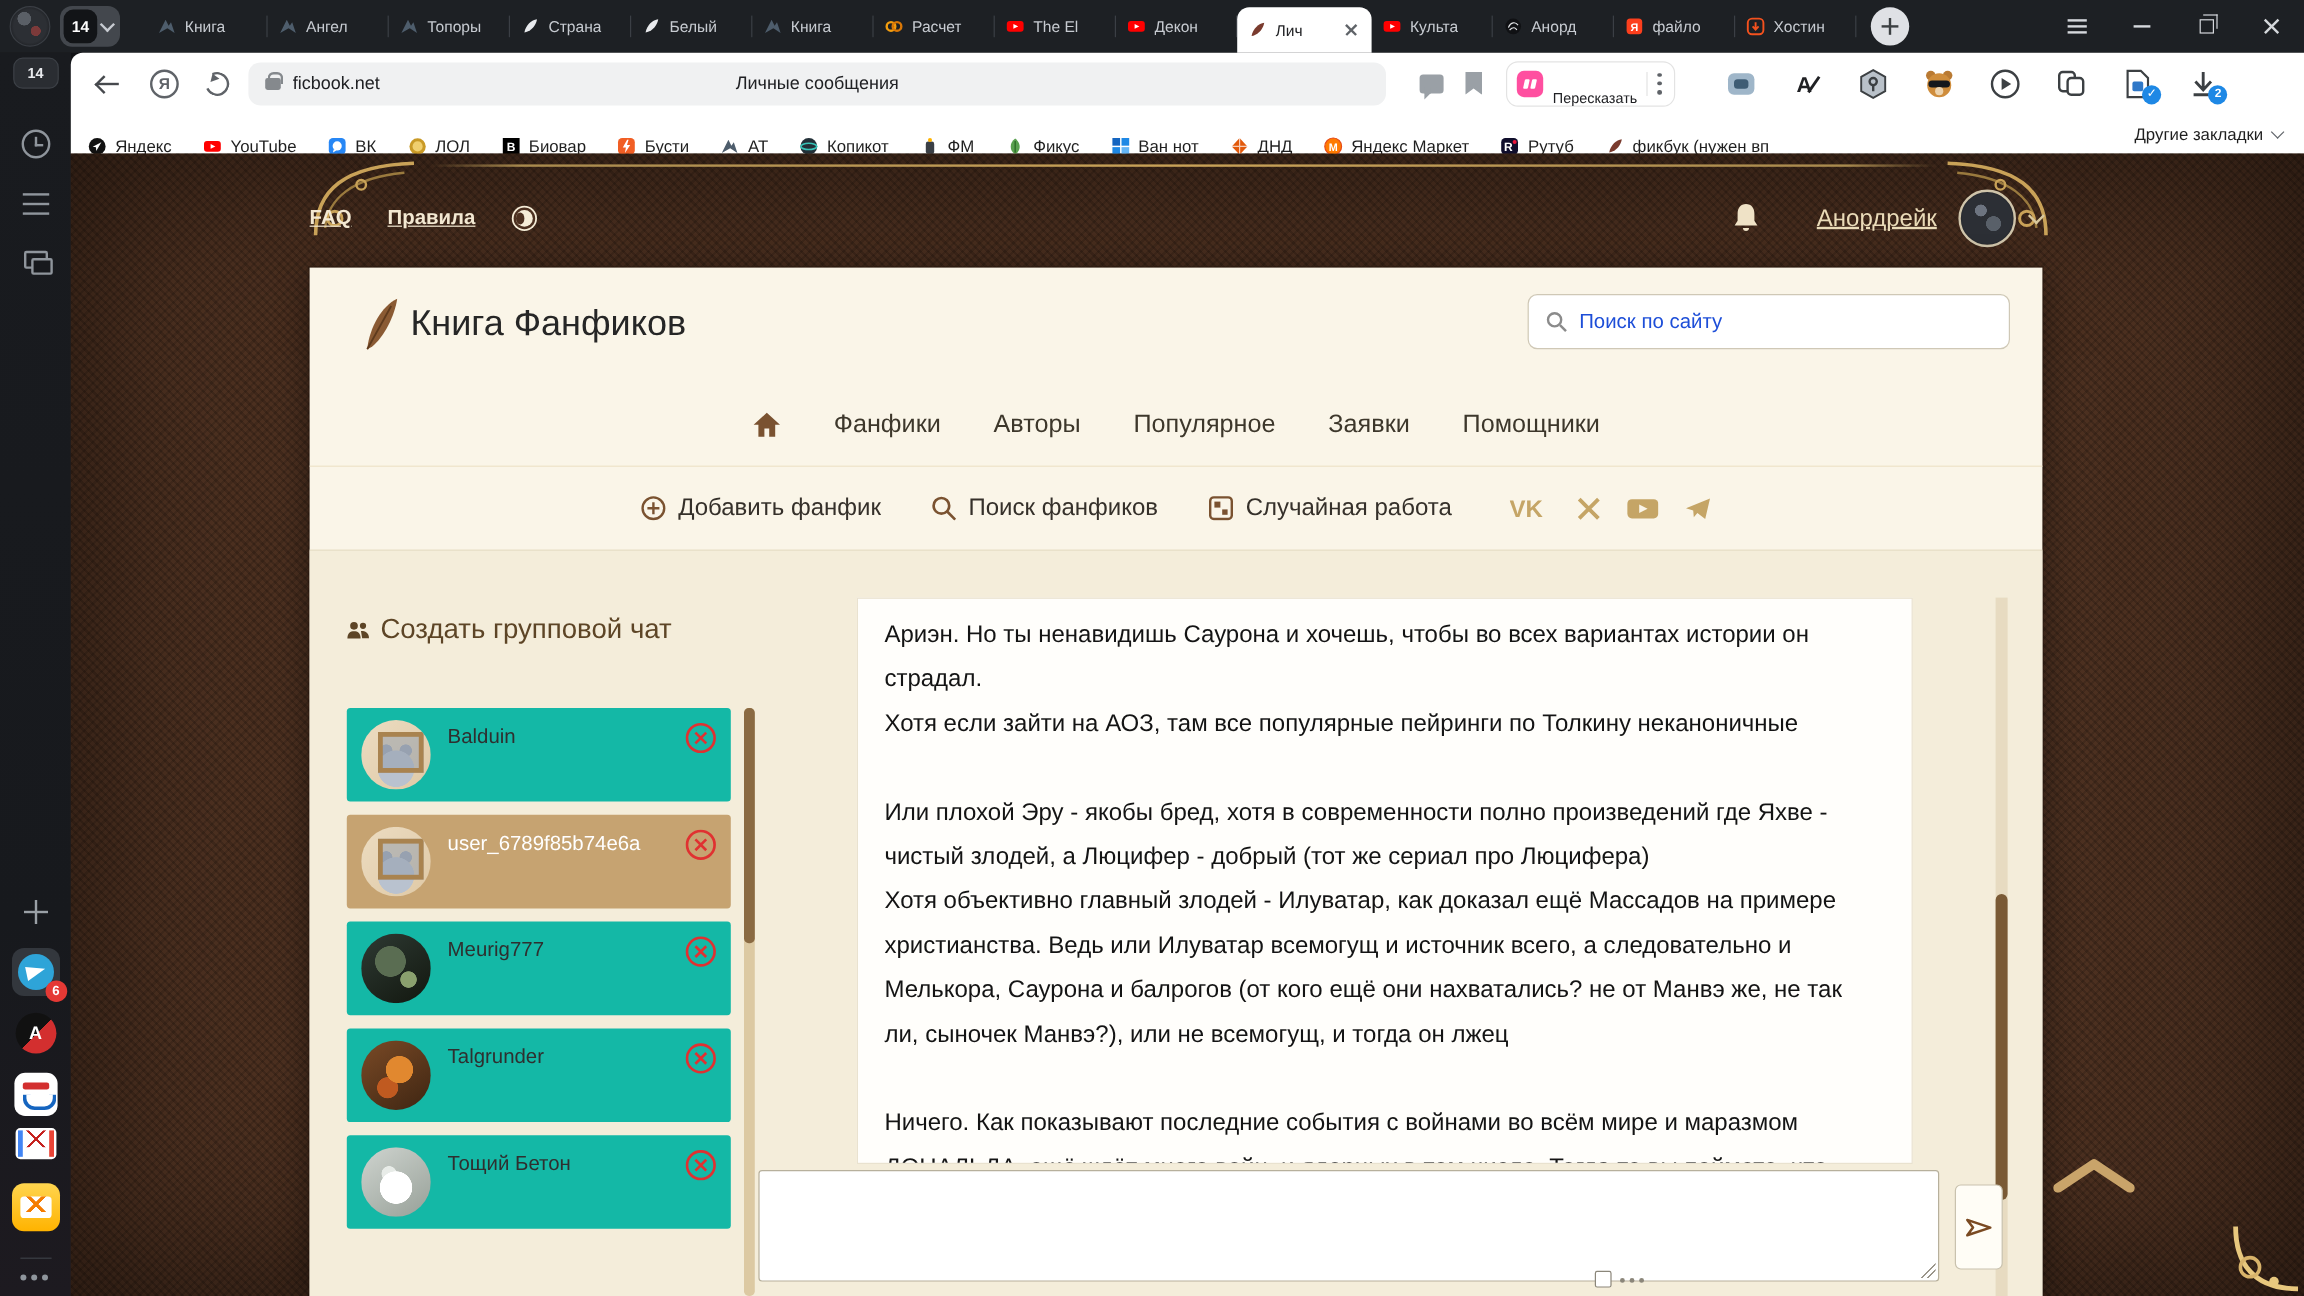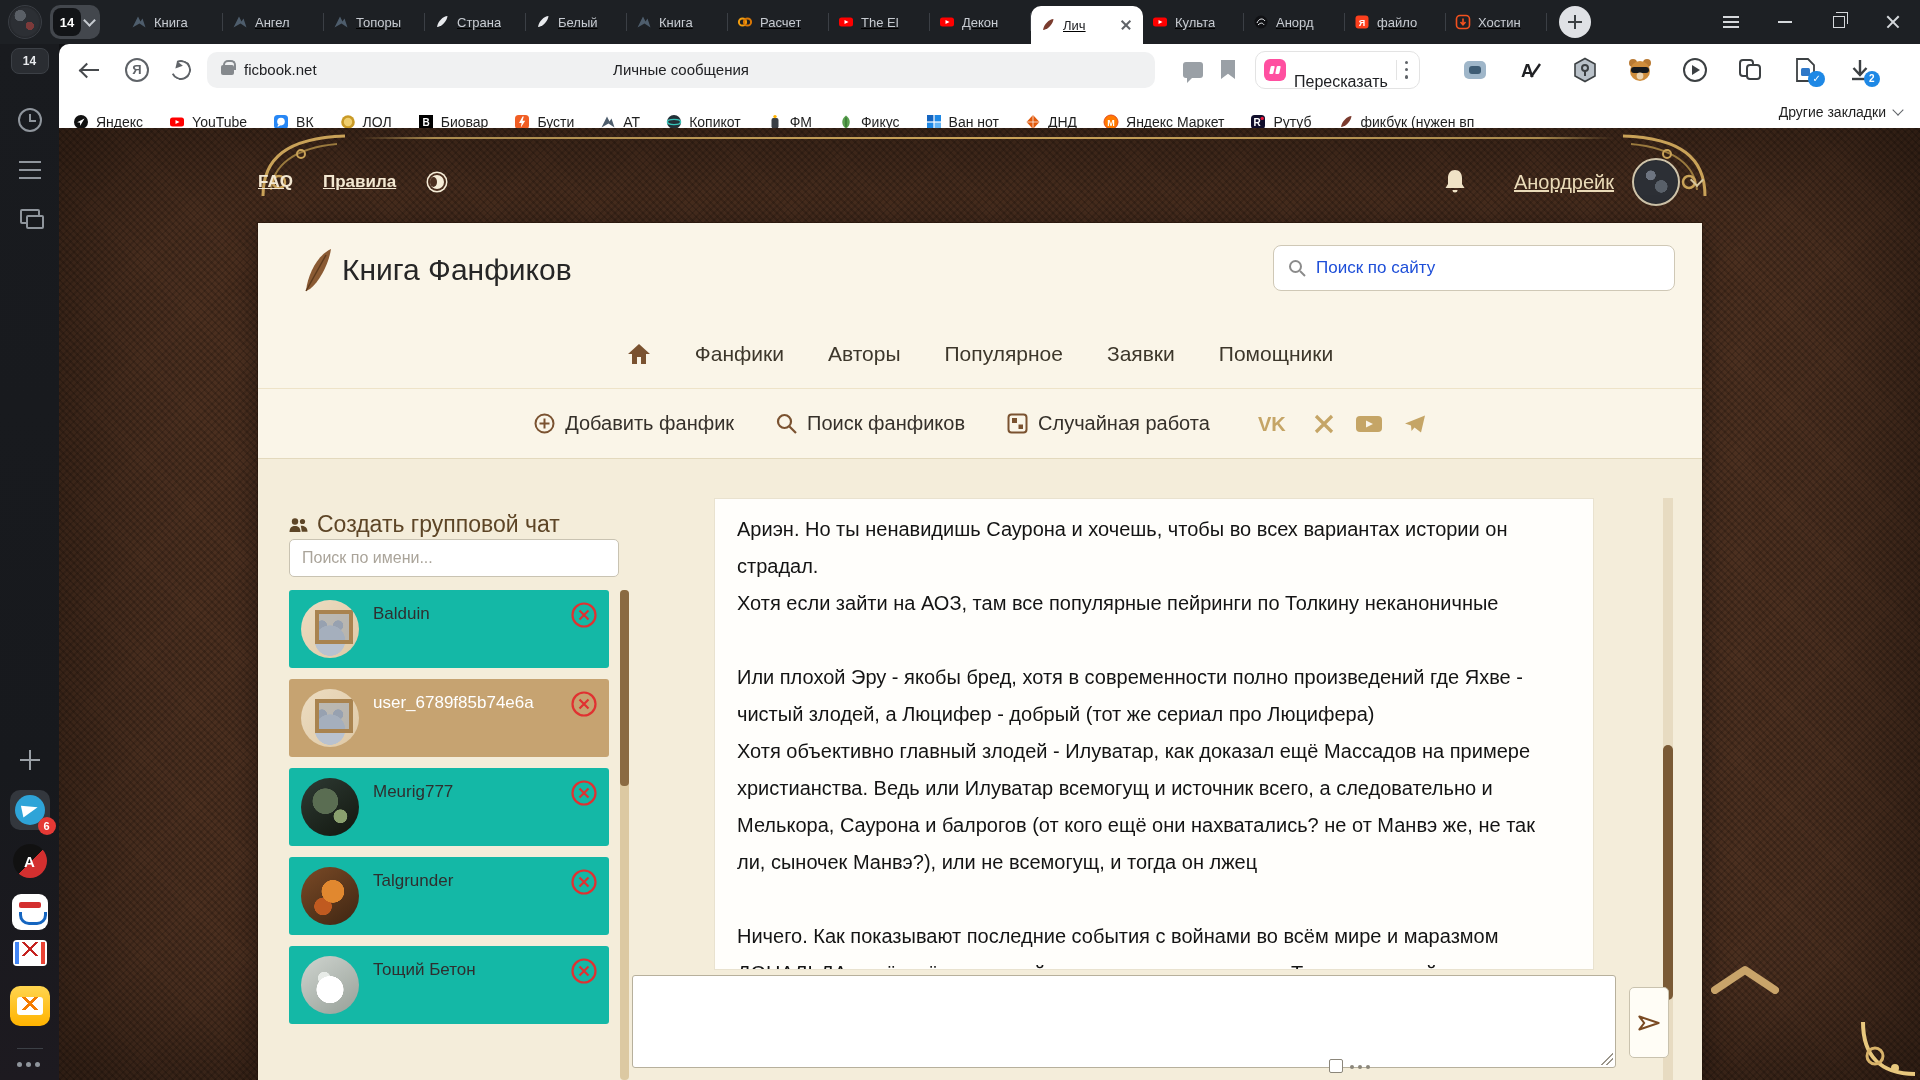--- a/index.html
+++ b/index.html
@@ -14,21 +14,21 @@
     background:radial-gradient(circle at 35% 30%, #5a5f66 0 18%, transparent 19%),
                radial-gradient(circle at 65% 62%, #7c3a3a 0 14%, transparent 15%),
                radial-gradient(circle at 50% 50%, #2c2f34 0 60%, #0c0d0f 100%);
     border:1px solid #3a3e44; }
   .tab-counter-pill { margin-left:8px; height:34px; border-radius:10px; background:#43474d;
     display:flex; align-items:center; padding:0 6px 0 3px; gap:4px; flex:none; cursor:pointer;}
   .tc-box { width:28px; height:28px; border-radius:8px; background:#121417; color:#fff;
     font-size:13px; font-weight:bold; display:flex; align-items:center; justify-content:center; }
   .chev { width:9px; height:9px; border-right:2px solid #c7cbd1; border-bottom:2px solid #c7cbd1;
     transform:rotate(45deg); margin-top:-4px; }
-  .tabs { display:flex; margin-left:22px; height:44px; align-items:flex-end;text-decoration:underline; }
+  .tabs { display:flex; margin-left:22px; height:44px; align-items:flex-end; }
   .tab { width:101px; height:44px; display:flex; align-items:center; gap:7px; padding:0 9px;
     color:#c7cbd1; font-size:13px; position:relative; cursor:pointer; }
   .tab:not(.active)::after { content:""; position:absolute; right:0; top:13px; height:18px;
     width:1px; background:#3b3f45; }
   .tab .fav { flex:none; width:16px; height:16px; }
   .fav svg { width:16px; height:16px; display:block; }
   .tab .t-label { overflow:hidden; white-space:nowrap; max-width:58px; }
   .tab.active { background:#fff; height:38px; border-radius:10px 10px 0 0; color:#202124;
     width:112px; z-index:2; }
   .tab-close { width:16px; height:16px; position:relative; margin-left:auto; flex:none; cursor:pointer;}
@@ -127,21 +127,21 @@
   .i-comment { margin-left:28px; width:20px; height:16px; background:#9aa0a6; border-radius:3px; position:relative;}
   .i-comment::after{content:""; position:absolute; left:4px; bottom:-5px; border:5px solid transparent; border-top-color:#9aa0a6; border-left-color:#9aa0a6;}
   .i-flag { margin-left:18px; width:14px; height:19px; background:#9aa0a6;
     clip-path:polygon(0 0,100% 0,100% 100%,50% 72%,0 100%); }
   .retell { margin-left:20px; height:38px; border:1px solid #e3e3e3; border-radius:10px;
     display:flex; align-items:center; padding:0 10px 0 8px; gap:8px; cursor:pointer; }
   .retell-ic { width:22px; height:22px; border-radius:6px; background:#ff4fa0; position:relative; }
   .retell-ic::before,.retell-ic::after{ content:""; position:absolute; top:7px; width:4px; height:8px;
     background:#fff; border-radius:1px; transform:skewX(-12deg); }
   .retell-ic::before{left:6px;} .retell-ic::after{left:12px;}
-  .retell-label { font-size:16px; color:#202124;margin-top:24px; }
+  .retell-label { font-size:12px; color:#202124;margin-top:24px; }
   .retell-sep { width:1px; height:20px; background:#e3e3e3; }
   .i-kebab { width:4px; height:18px; display:flex; flex-direction:column; justify-content:space-between; }
   .i-kebab i { width:3.5px; height:3.5px; border-radius:50%; background:#5f6368; }
   .exts { display:flex; align-items:center; gap:29px; margin-left:42px; }
   .ext { width:26px; height:26px; position:relative; cursor:pointer; }
   .ext svg { width:26px; height:26px; display:block; }
   .ext .badge { right:-7px; bottom:-4px; min-width:16px; height:16px; font-size:10px; background:#1e88e5; }
 
   
   .bmbar { position:absolute; left:59px; top:95px; width:1861px; height:33px; background:#fff;
@@ -824,23 +824,20 @@
         <div class="content">
           <div class="create-group">
             <svg viewBox="0 0 19 16">
                 <circle cx="6" cy="4.5" r="3.2" fill="#5d4526"></circle>
                 <path d="M0.5 15 C0.5 10.5 3 9 6 9 C9 9 11.5 10.5 11.5 15 Z" fill="#5d4526"></path>
                 <circle cx="13.5" cy="4.5" r="2.6" fill="#5d4526"></circle>
                 <path d="M11.8 8.8 C14.5 8.6 18.5 9.8 18.5 14.8 L12.8 14.8" fill="#5d4526"></path>
               </svg>
             <span>Создать групповой чат</span>
           </div>
-          <div class="name-search">
-            <span class="ph">Поиск по имени...</span>
-          </div>
           <div class="chat-list" id="chat-list">
               <div class="chat-item">
                 <div class="av av-cat"></div>
                 <div class="chat-name">Balduin</div>
                 <div class="chat-del"><svg viewBox="0 0 26 26">
                     <circle cx="13" cy="13" r="11.5" fill="none" stroke="#e03131" stroke-width="2.2"></circle>
                     <path d="M8.5 8.5 L17.5 17.5 M17.5 8.5 L8.5 17.5" stroke="#e03131" stroke-width="2.2"></path>
                   </svg></div>
               </div>
               <div class="chat-item selected">

